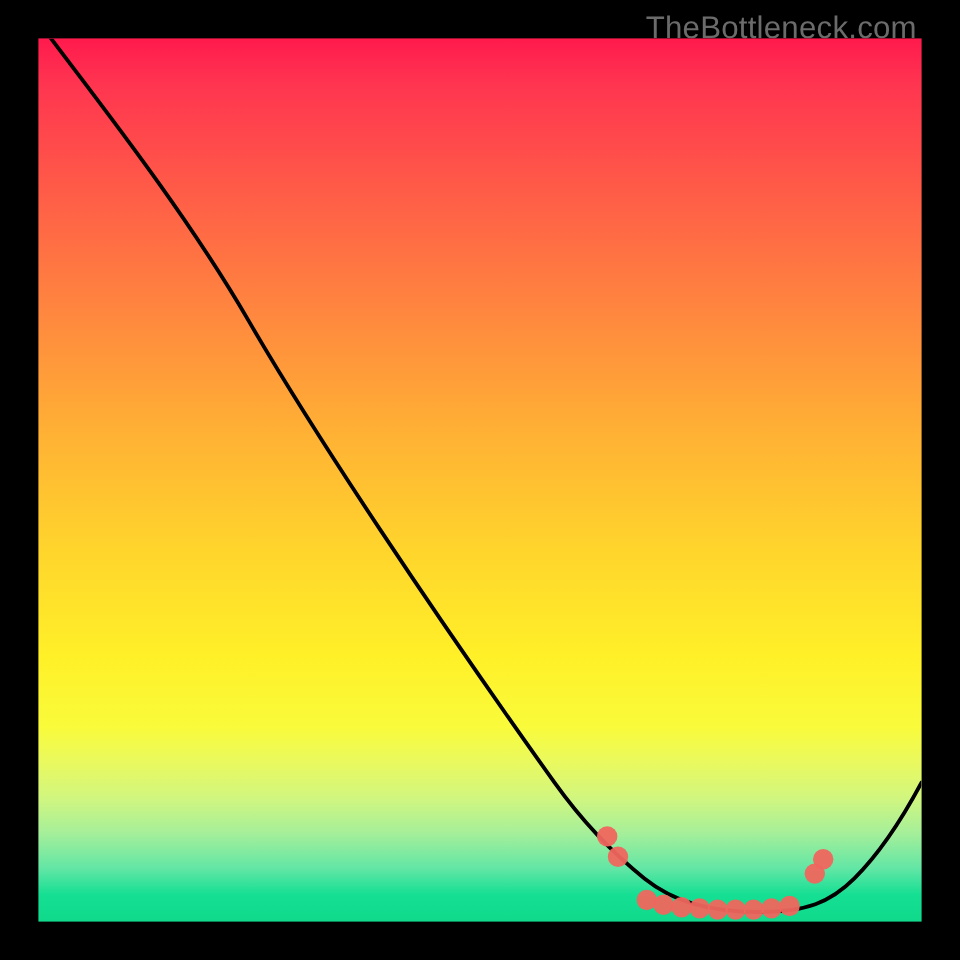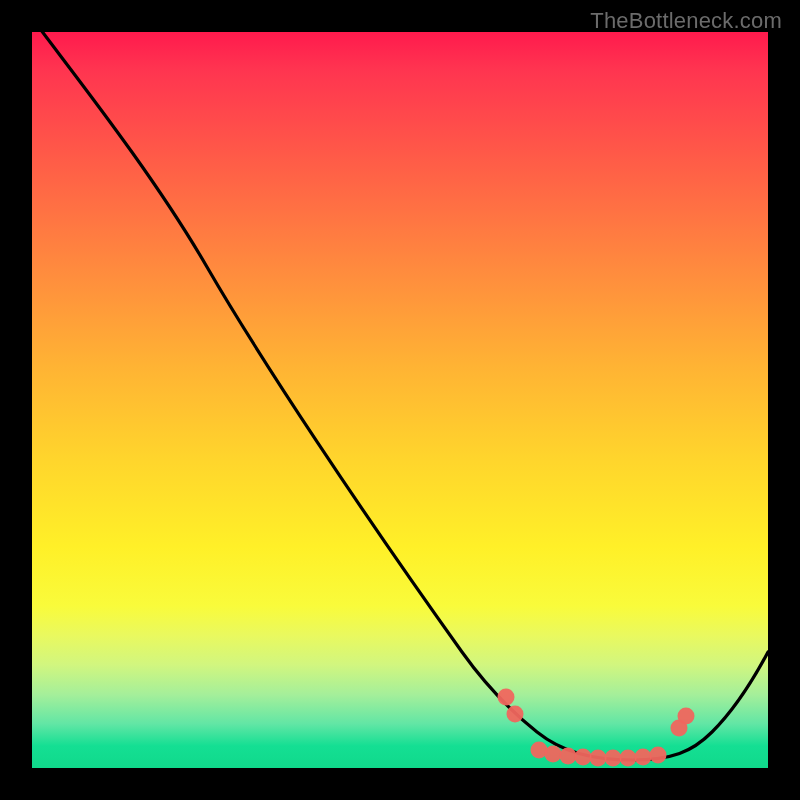--- a/index.html
+++ b/index.html
@@ -38,23 +38,23 @@
       #d1f67f 86%,
       #a5ef9a 90%,
       #62e6a5 94%,
       #14df93 97%,
       #10d98b 100%
     );
   }
   .attribution {
     position: absolute;
     top: 8px;
-    right: 18px;
+    right: 36px;
     color: #6b6b6b;
-    font-size: 22px;
+    font-size: 26px;
     letter-spacing: 0.2px;
     user-select: none;
   }
   svg {
     position: absolute;
     inset: 0;
     width: 736px;
     height: 736px;
   }
   .curve {

